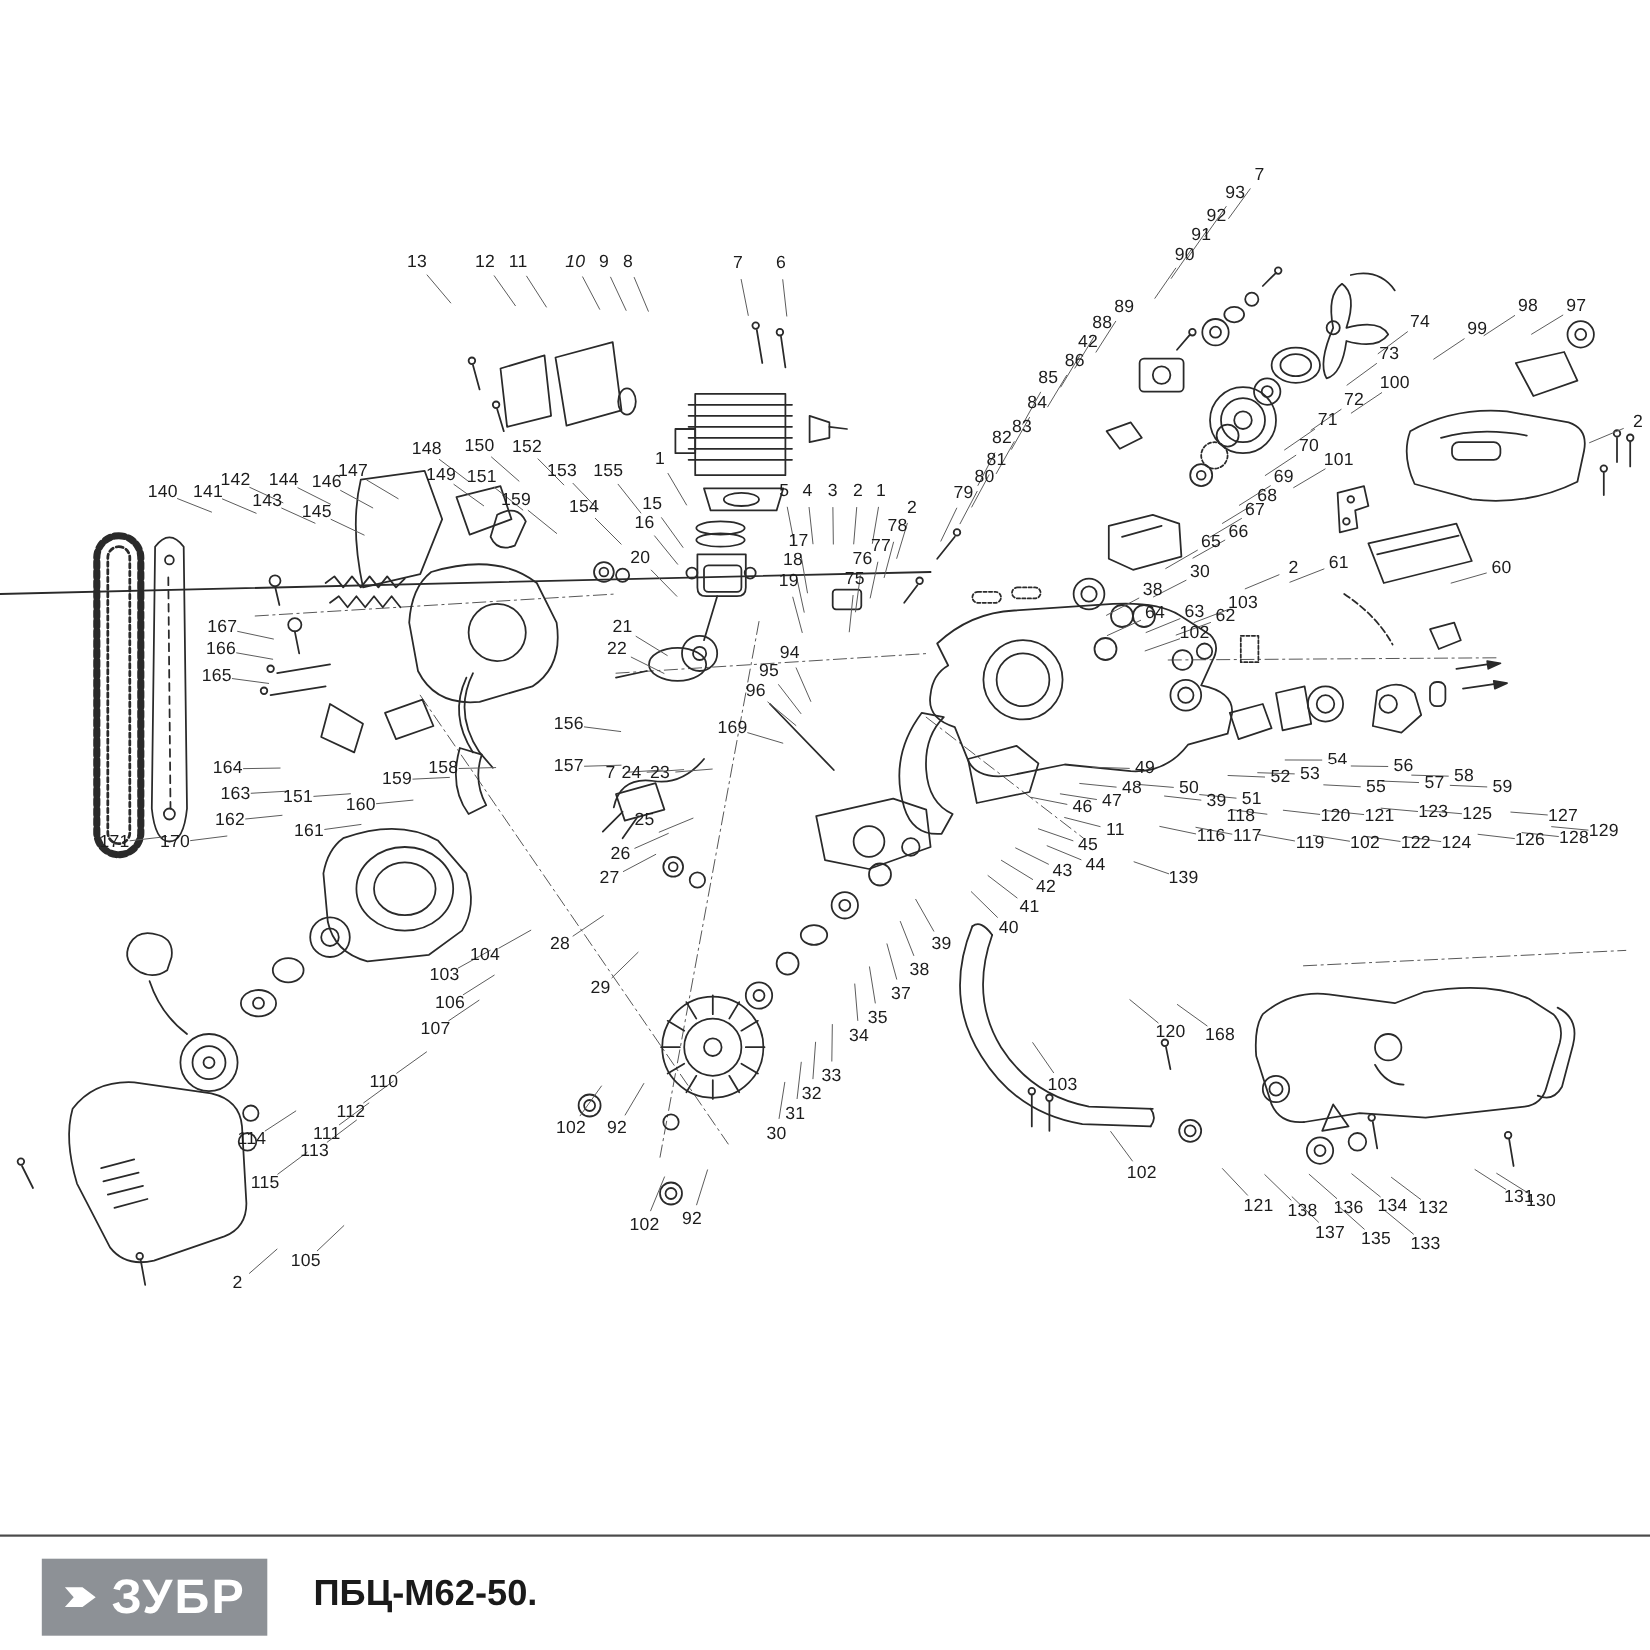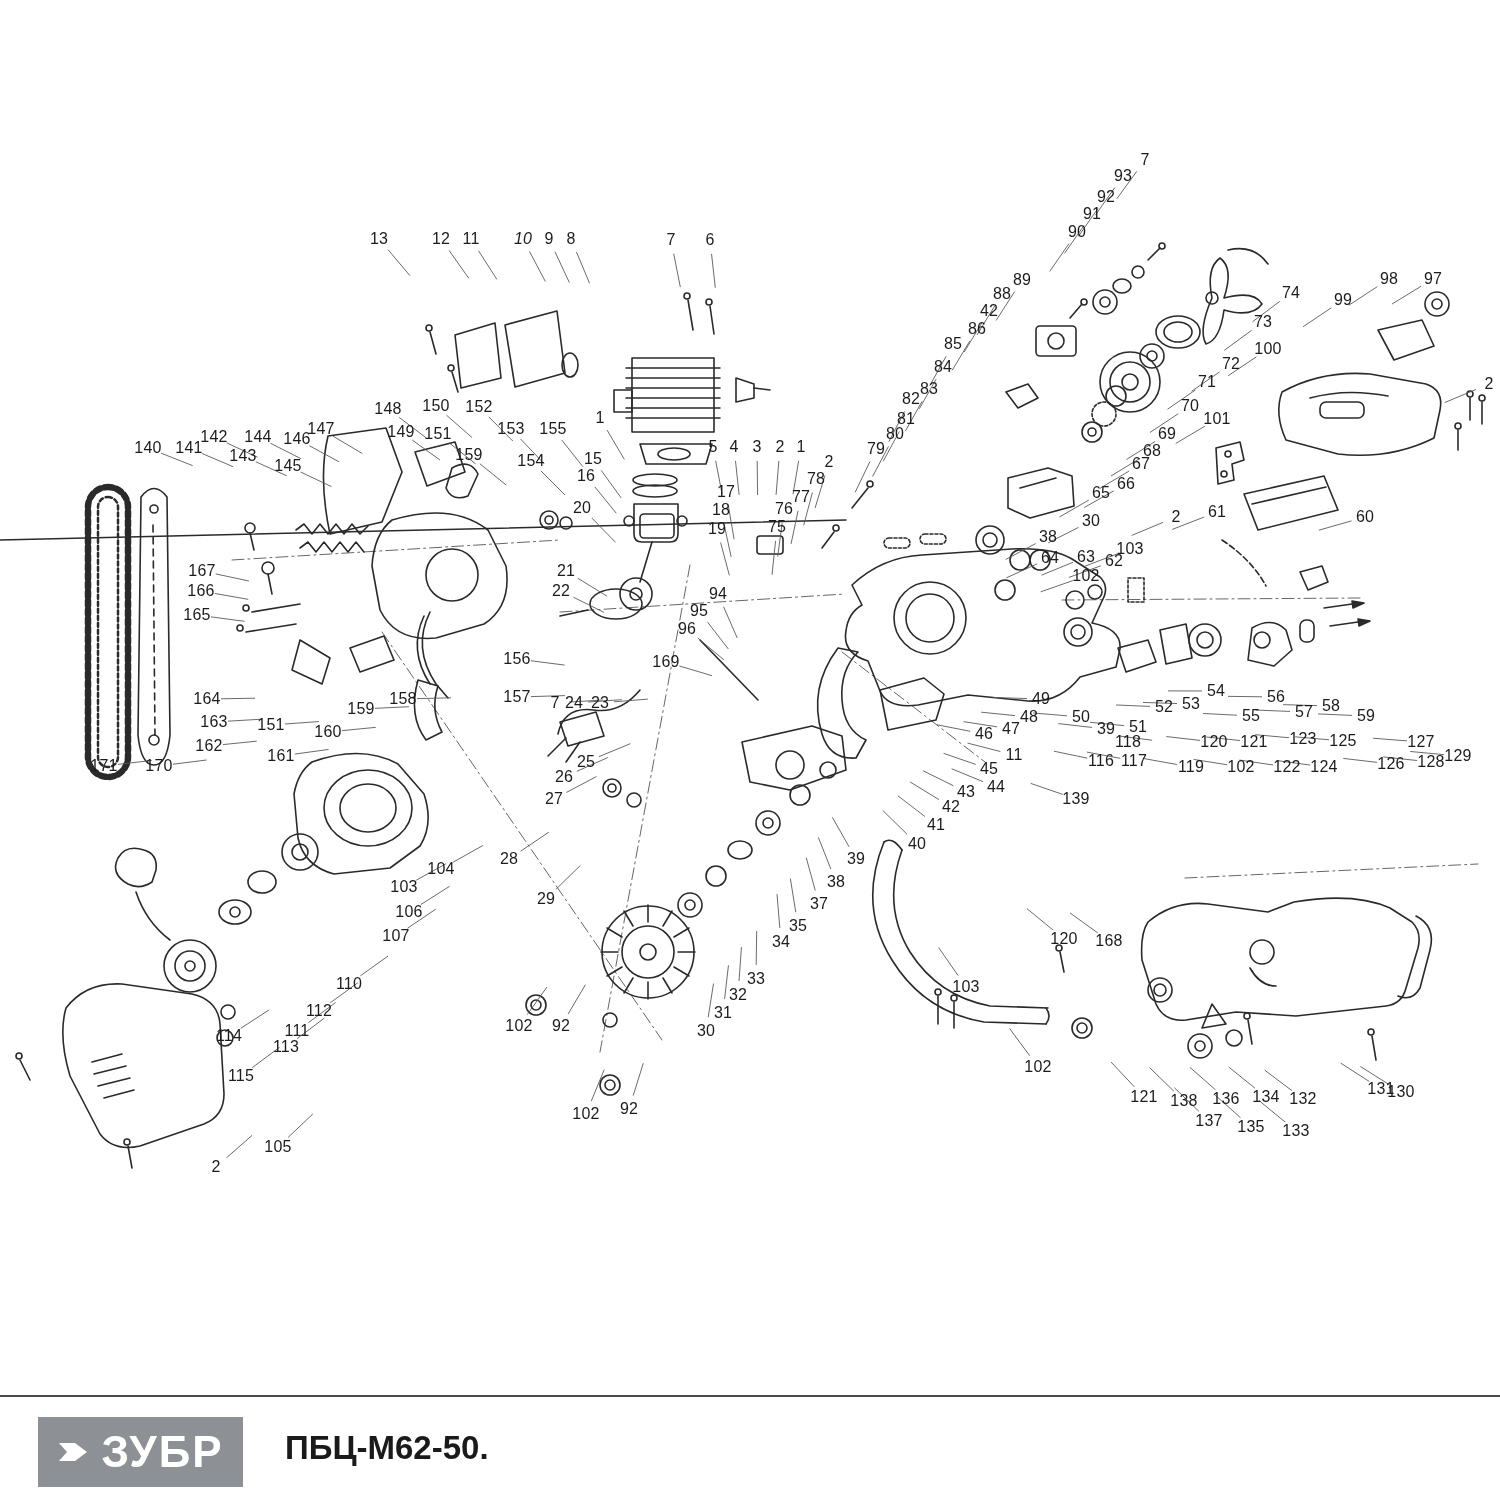--- a/index.html
+++ b/index.html
@@ -608,21 +608,21 @@
         <span class="part-label" style="left: 328px; top: 732px;">160</span>
         <span class="part-label" style="left: 361px; top: 709px;">159</span>
         <span class="part-label" style="left: 403px; top: 699px;">158</span>
         <span class="part-label" style="left: 517px; top: 697px;">157</span>
         <span class="part-label" style="left: 517px; top: 659px;">156</span>
         <span class="part-label" style="left: 104px; top: 766px;">171</span>
         <span class="part-label" style="left: 159px; top: 766px;">170</span>
         <span class="part-label" style="left: 555px; top: 703px;">7</span>
         <span class="part-label" style="left: 574px; top: 703px;">24</span>
         <span class="part-label" style="left: 600px; top: 703px;">23</span>
-        <span class="part-label" style="left: 586px; top: 762px;">25</span>
+        <span class="part-label" style="left: 586px; top: 746px;">25</span>
         <span class="part-label" style="left: 564px; top: 777px;">26</span>
         <span class="part-label" style="left: 554px; top: 799px;">27</span>
         <span class="part-label" style="left: 509px; top: 859px;">28</span>
         <span class="part-label" style="left: 546px; top: 899px;">29</span>
         <span class="part-label" style="left: 666px; top: 662px;">169</span>
         <span class="part-label" style="left: 718px; top: 594px;">94</span>
         <span class="part-label" style="left: 699px; top: 611px;">95</span>
         <span class="part-label" style="left: 687px; top: 629px;">96</span>
         <span class="part-label" style="left: 984px; top: 734px;">46</span>
         <span class="part-label" style="left: 1011px; top: 729px;">47</span>

